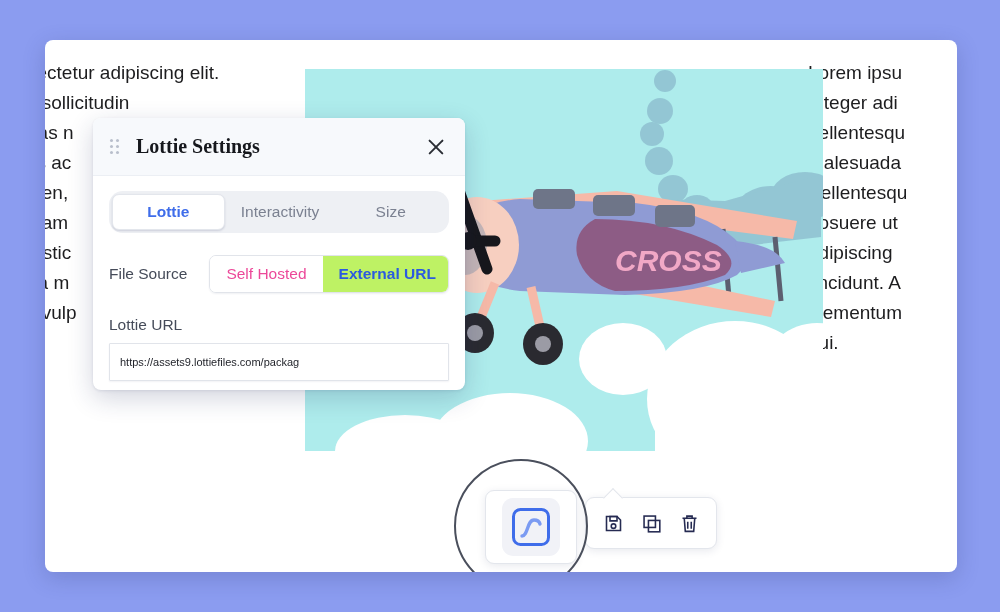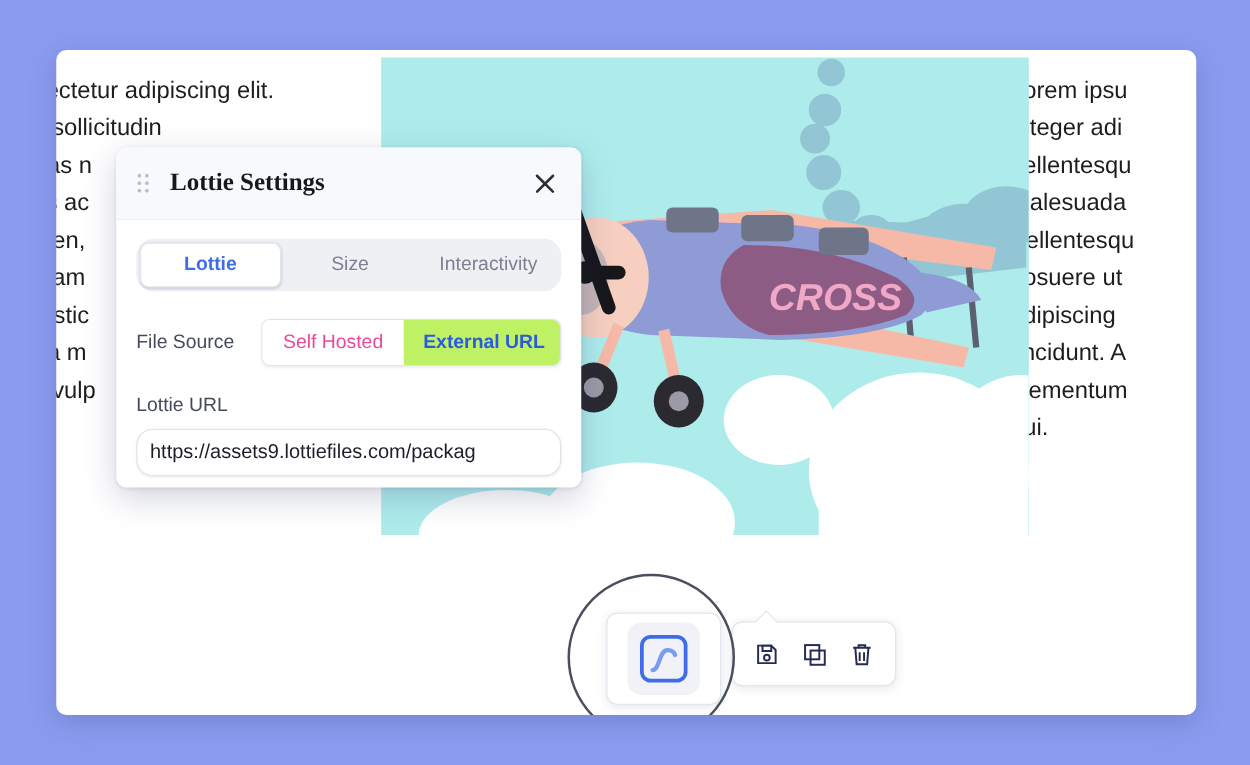--- a/index.html
+++ b/index.html
@@ -39,21 +39,21 @@
     white-space: nowrap;
   }
   #text-col-left  { left: -18px;  width: 268px; overflow: hidden; }
   #text-col-right { left: 763px;  width: 160px; overflow: hidden; }
   .text-col p { white-space: nowrap; }
 
   
   #illustration-block {
     position: absolute;
     left: 260px;
-    top: 6px;
+    top: 29px;
     width: 518px;
     height: 382px;
     background: #aeecec;
     overflow: hidden;
   }
   #illustration-svg { display: block; width: 100%; height: 100%; }
 
   
   #lottie-settings-panel {
     position: absolute;
@@ -193,24 +193,24 @@
   #lottie-url-label {
     font-size: 15.5px;
     color: #454b59;
     margin-top: 23px;
   }
   #lottie-url-input {
     margin-top: 9px;
     width: 100%;
     height: 38px;
     border: 1px solid #e1e4ea;
-    border-radius: 13px;
+    border-radius: 1px;
     background: #ffffff;
     font-family: "Liberation Sans", sans-serif;
-    font-size: 16px;
+    font-size: 11px;
     color: #1d1f26;
     padding: 0 10px;
     box-shadow: 0 1px 2px rgba(30,40,90,0.06);
   }
 
   
   #block-toolbar {
     position: absolute;
     left: 540px;
     top: 457px;
@@ -434,22 +434,22 @@
           <i></i>
       </div>
       <div id="panel-title">Lottie Settings</div>
       <div id="panel-close-button"></div>
     </div>
 
     <div id="panel-body">
 
       <div id="tab-switcher">
         <div class="tab-item active">Lottie</div>
+        <div class="tab-item">Interactivity</div>
         <div class="tab-item">Size</div>
-        <div class="tab-item">Interactivity</div>
       </div>
 
       <div id="file-source-row">
         <div id="file-source-label">File Source</div>
         <div id="file-source-segmented">
           <div class="segment-item">Self Hosted</div>
           <div class="segment-item active">External URL</div>
         </div>
       </div>
 

